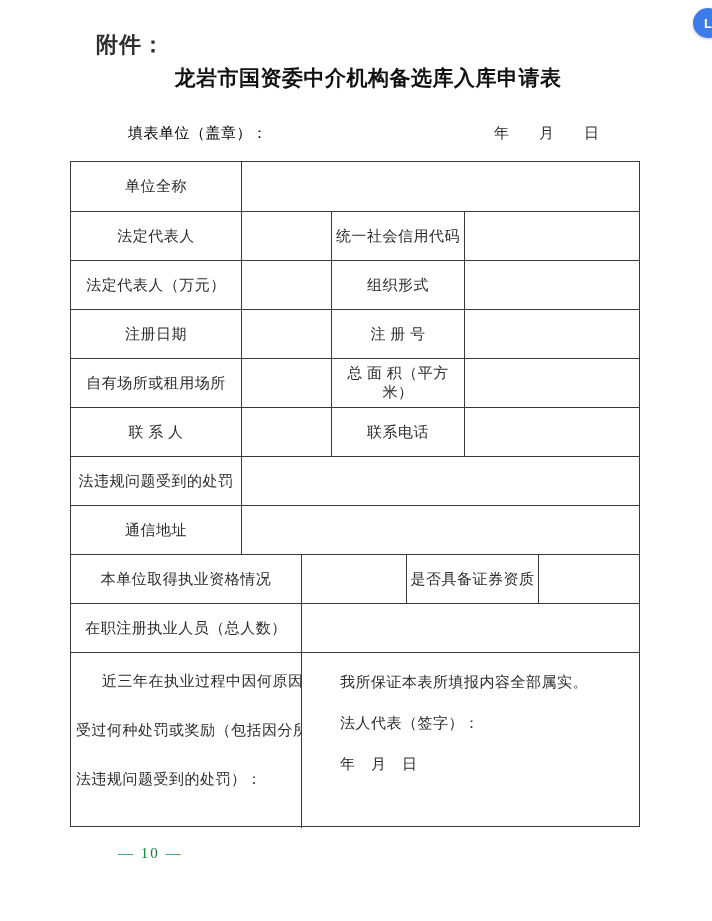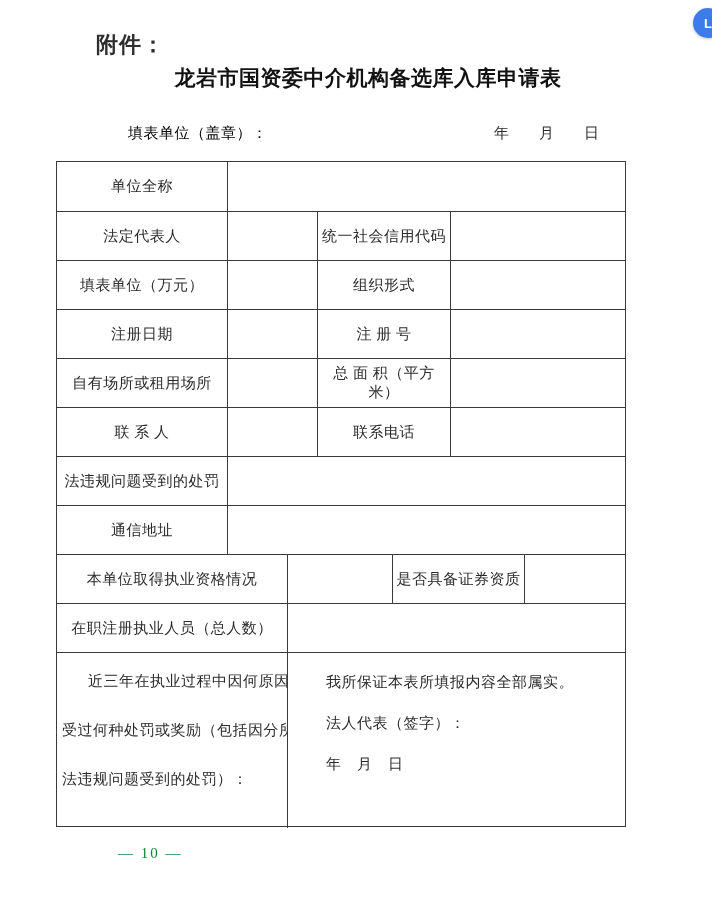--- a/index.html
+++ b/index.html
@@ -19,21 +19,21 @@
   }
   .subheader-label{
     position:absolute;left:128px;top:124px;
     font-size:15px;color:#000000;letter-spacing:0.5px;
   }
   .subheader-date{
     position:absolute;left:494px;top:124px;
     font-size:15px;color:#2b2b2b;
   }
   .form-table{
-    position:absolute;left:56px;top:161px;width:570px;height:666px;
+    position:absolute;left:70px;top:161px;width:570px;height:666px;
     border:1px solid #3a3a3a;box-sizing:border-box;
     display:flex;flex-direction:column;
   }
   .row{display:flex;height:49px;box-sizing:border-box;flex:none;}
   .row + .row{border-top:1px solid #3a3a3a;}
   .row.tall{height:176px;}
   .cell{
     box-sizing:border-box;display:flex;align-items:center;justify-content:center;
     font-size:15px;color:#2b2b2b;text-align:center;letter-spacing:0.5px;
     flex:none;overflow:hidden;
@@ -78,21 +78,21 @@
   </div>
 
   <div class="row">
     <div class="cell w170">法定代表人</div>
     <div class="cell w90"></div>
     <div class="cell w133">统一社会信用代码</div>
     <div class="cell w177"></div>
   </div>
 
   <div class="row">
-    <div class="cell w170">填表单位（万元）</div>
+    <div class="cell w170">法定代表人（万元）</div>
     <div class="cell w90"></div>
     <div class="cell w133">组织形式</div>
     <div class="cell w177"></div>
   </div>
 
   <div class="row">
     <div class="cell w170">注册日期</div>
     <div class="cell w90"></div>
     <div class="cell w133">注 册 号</div>
     <div class="cell w177"></div>

